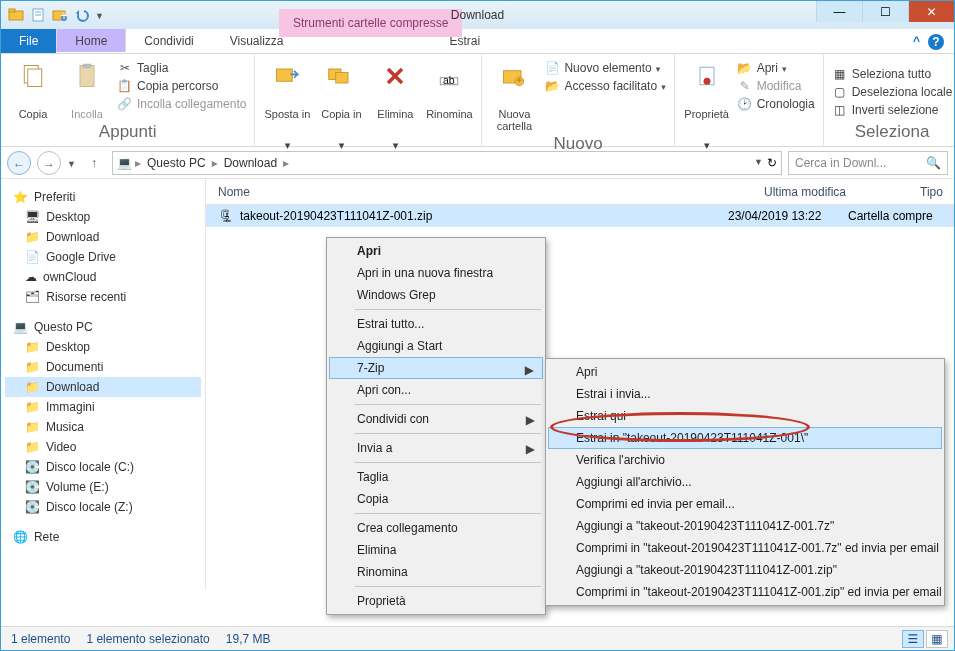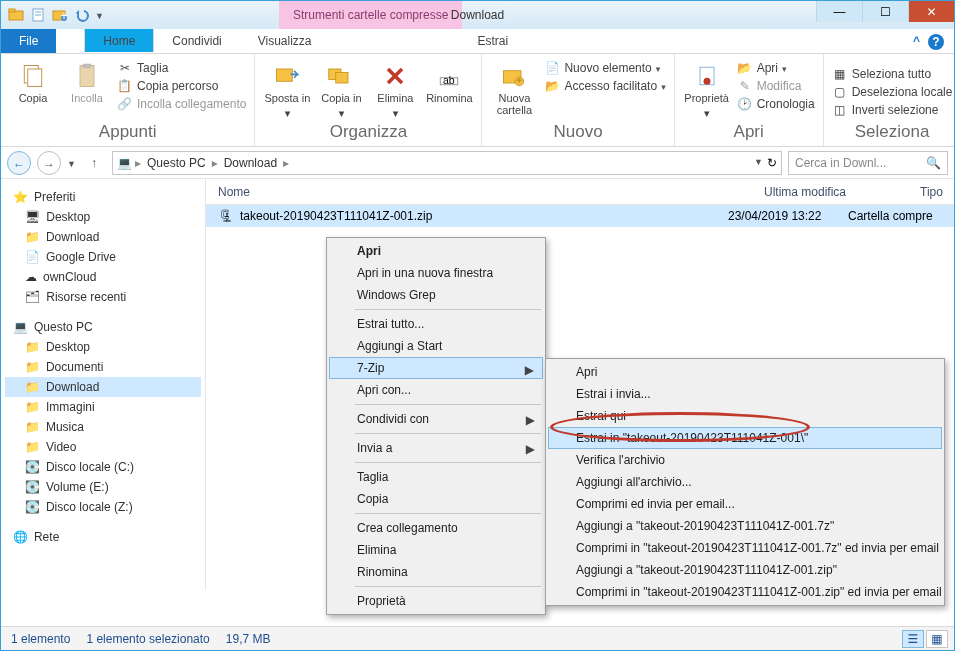--- a/index.html
+++ b/index.html
@@ -2,37 +2,37 @@
 <html><head>
 <meta charset="utf-8">
 <style>
 *{box-sizing:border-box;margin:0;padding:0;font-family:"Segoe UI",Tahoma,sans-serif;font-size:12px;}
 body{background:#fff;overflow:hidden;}
 .window{width:955px;height:651px;border:1px solid #3aa0d6;position:relative;background:#fff;}
 .titlebar{height:28px;background:linear-gradient(#eaf3fa,#d6e9f7);display:flex;align-items:center;position:relative;}
 .qat{display:flex;align-items:center;gap:4px;padding-left:6px;}
 .qat-icon{width:18px;height:18px;display:flex;align-items:center;justify-content:center;}
 .folder-ico svg,.qat-icon svg{width:16px;height:16px;}
-.title-ctx{position:absolute;left:278px;top:0;height:28px;display:flex;align-items:center;}
+.title-ctx{position:absolute;left:278px;top:8px;height:28px;display:flex;align-items:center;}
 .ctx-tab{background:#f7c4e3;color:#8a3b6d;padding:4px 14px;height:28px;display:flex;align-items:center;}
 .title-text{position:absolute;left:50%;transform:translateX(-50%);color:#333;}
 .win-controls{position:absolute;right:0;top:0;display:flex;}
 .win-btn{width:46px;height:21px;display:flex;align-items:center;justify-content:center;background:#cfe8f7;border-left:1px solid #b8d8ec;}
 .win-close{background:#c94f32;color:#fff;}
 .tabbar{height:25px;background:#fff;display:flex;align-items:flex-end;border-bottom:1px solid #d9d9d9;}
 .file-tab{background:#1979ca;color:#fff;padding:4px 18px;height:25px;display:flex;align-items:center;}
 .tab{padding:4px 18px;height:25px;display:flex;align-items:center;color:#444;}
-.tab.active{border:1px solid #d9d9d9;border-bottom:1px solid #fff;background:#0ea5e9;margin-left:28px;}
+.tab.active{border:1px solid #d9d9d9;border-bottom:1px solid #fff;background:#c4b5fd;}
 .tab.ctx{margin-left:130px;}
 .help-q{position:absolute;right:10px;top:33px;display:flex;gap:8px;color:#1979ca;font-weight:bold;}
 .ribbon{height:93px;background:#fff;border-bottom:1px solid #d9d9d9;display:flex;}
 .group{border-right:1px solid #e3e3e3;padding:2px 8px;display:flex;flex-direction:column;align-items:center;justify-content:space-between;}
 .group-body{display:flex;align-items:flex-start;gap:6px;flex:1;}
 .group-label{font-size:17px;color:#6a6a6a;padding:2px 0;}
-.big-btn{display:flex;flex-direction:column;align-items:center;gap:2px;width:48px;text-align:center;padding-top:6px;}
+.big-btn{display:flex;flex-direction:column;align-items:center;gap:18px;width:48px;text-align:center;padding-top:6px;}
 .big-btn span{font-size:11px;color:#444;line-height:12px;}
 .big-btn.disabled{opacity:0.55;}
 .mini-list{display:flex;flex-direction:column;gap:2px;padding-top:4px;}
 .mini-item{display:flex;align-items:center;gap:4px;color:#444;font-size:11px;white-space:nowrap;}
 .mini-item.disabled{opacity:0.55;}
 .ico32{width:28px;height:28px;}
 .ico16{width:16px;height:16px;display:inline-flex;align-items:center;justify-content:center;}
 .navbar{height:32px;background:#fff;border-bottom:1px solid #e5e5e5;display:flex;align-items:center;padding:0 6px;gap:6px;}
 .nav-btn{width:24px;height:24px;border:1px solid #bfbfbf;border-radius:50%;display:flex;align-items:center;justify-content:center;color:#555;}
 .nav-back{background:#eaf3fa;border-color:#7fb7dd;color:#1979ca;}

